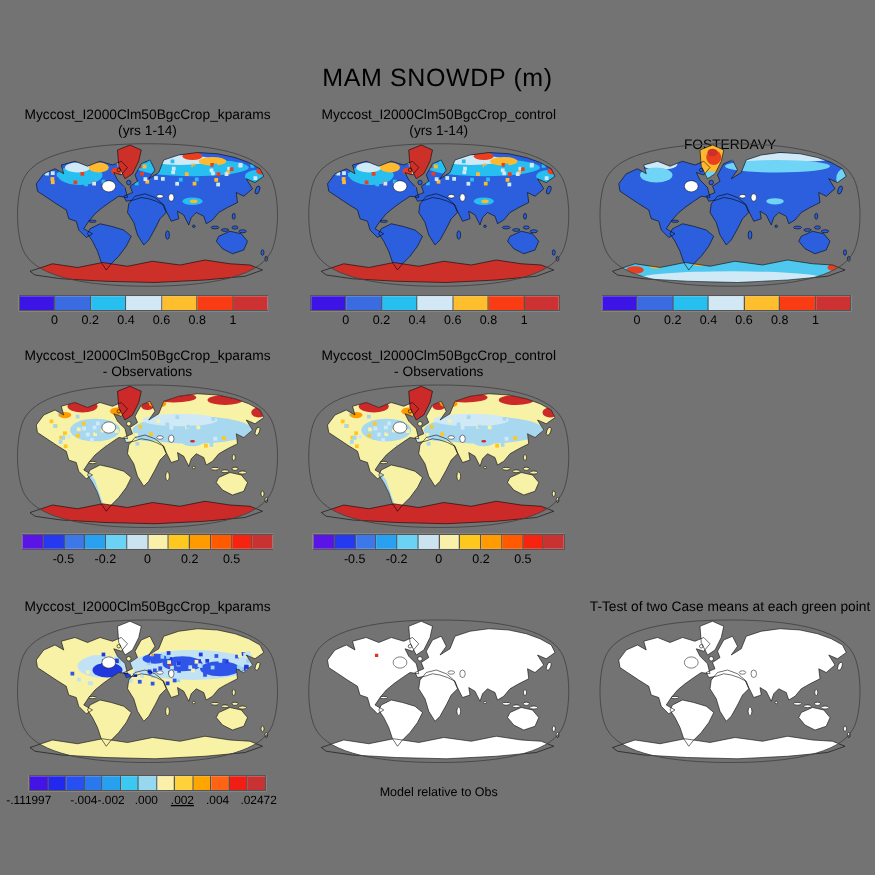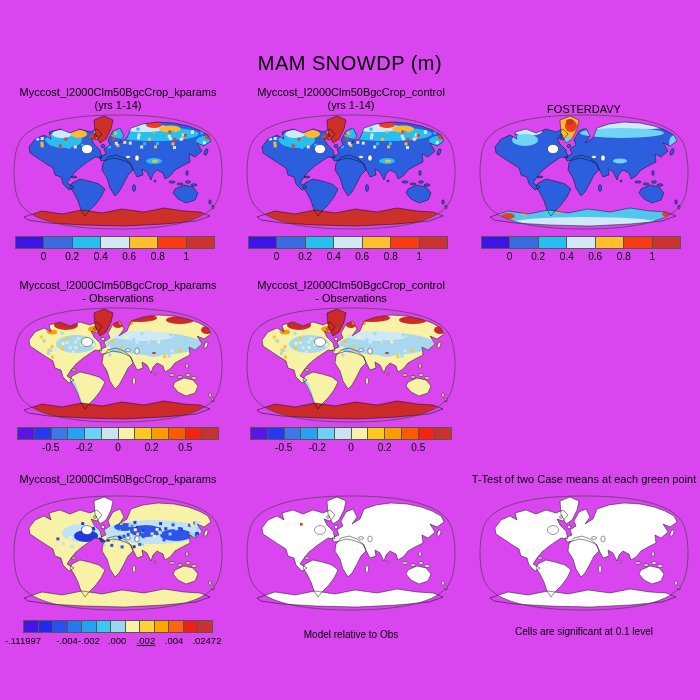--- a/index.html
+++ b/index.html
@@ -1,22 +1,22 @@
 <!DOCTYPE html>
 <html><head>
 <meta charset="utf-8">
 <style>
   html,body{margin:0;padding:0;background:#fff;}
   body{font-family:"Liberation Sans","DejaVu Sans",sans-serif;color:#000;}
-  .stage{position:relative;width:700px;height:700px;background:#d946ef;overflow:hidden;}
+  .stage{position:relative;width:700px;height:700px;background:#737373;overflow:hidden;}
   .main-title{position:absolute;top:52px;left:0;width:700px;text-align:center;
     font-size:20px;letter-spacing:.5px;white-space:nowrap;}
   .panel{position:absolute;width:232px;}
   .ptitle{position:absolute;top:0;left:0;width:232px;height:27px;display:flex;flex-direction:column;
-    justify-content:center;align-items:center;font-size:11px;line-height:13px;text-align:center;
+    justify-content:flex-end;align-items:center;font-size:11px;line-height:13px;text-align:center;
     white-space:nowrap;overflow:visible;}
   .ptitle div:empty{display:none;}
   .ptitle.low{padding-top:11px;}
   .map{position:absolute;top:28px;left:2px;width:228px;height:118px;}
   .cbar-wrap{position:absolute;}
   .cbar{display:flex;height:13px;border:1px solid #555;box-sizing:border-box;background:#fff;}
   .cseg{flex:1;height:100%;border-right:1px solid #555;}
   .cseg:last-child{border-right:none;}
   .clabels{position:relative;height:13px;margin-top:2px;}
   .clabels span{position:absolute;top:0;transform:translateX(-50%);font-size:10px;white-space:nowrap;}
@@ -671,16 +671,15 @@
   </div>
 
   <div class="panel r3" style="left:468px;top:466px;height:185px;">
     <div class="ptitle">
       <div>T-Test of two Case means at each green point</div>
 
     </div>
     <svg class="map" viewBox="0 0 228 118">
         <use href="#map-outline"></use>
       </svg>
-    <div class="caption" style="top:160px;">Cells are significant at 0.1 level</div>
   </div>
 
 </div>
 
 </body></html>

